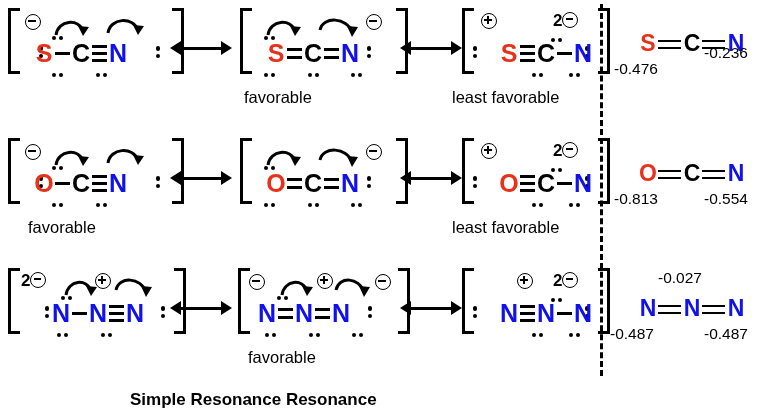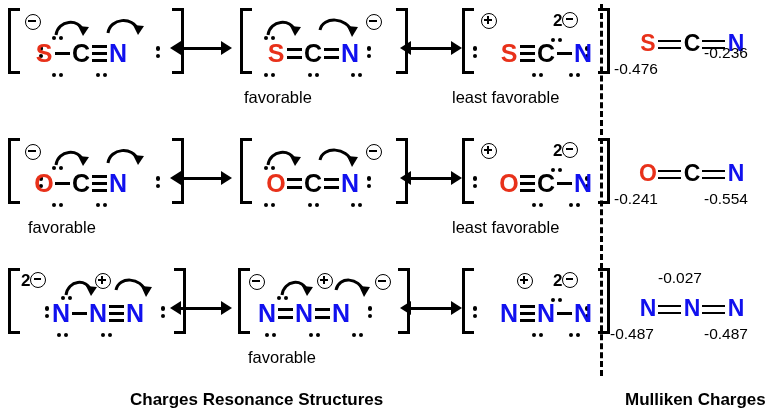--- a/index.html
+++ b/index.html
@@ -596,21 +596,21 @@
           <i></i>
           <i></i>
         </span>
       <span class="atom C">C</span>
       <span class="mbond">
           <i></i>
           <i></i>
         </span>
       <span class="atom N">N</span>
     </div>
-    <div class="mval" style="left:-24px;top:30px;">-0.241</div>
+    <div class="mval" style="left:-24px;top:30px;">-0.813</div>
     <div class="mval" style="left:66px;top:30px;">-0.554</div>
   </div>
 
   <div class="mull" style="left:638px;top:295px;">
     <div class="mval" style="left:20px;top:-26px;">-0.027</div>
     <div class="mullchain">
       <span class="atom N">N</span>
       <span class="mbond">
           <i></i>
           <i></i>
@@ -619,16 +619,15 @@
       <span class="mbond">
           <i></i>
           <i></i>
         </span>
       <span class="atom N">N</span>
     </div>
     <div class="mval" style="left:-28px;top:30px;">-0.487</div>
     <div class="mval" style="left:66px;top:30px;">-0.487</div>
   </div>
 
-  <div class="caption" style="left:130px;top:390px;">Charges Resonance Structures</div>
-  <div class="caption" style="left:625px;top:390px;">Mulliken Charges</div>
+  <div class="caption" style="left:130px;top:390px;">Simple Resonance Resonance</div>
 
 </div>
 
 </body></html>

